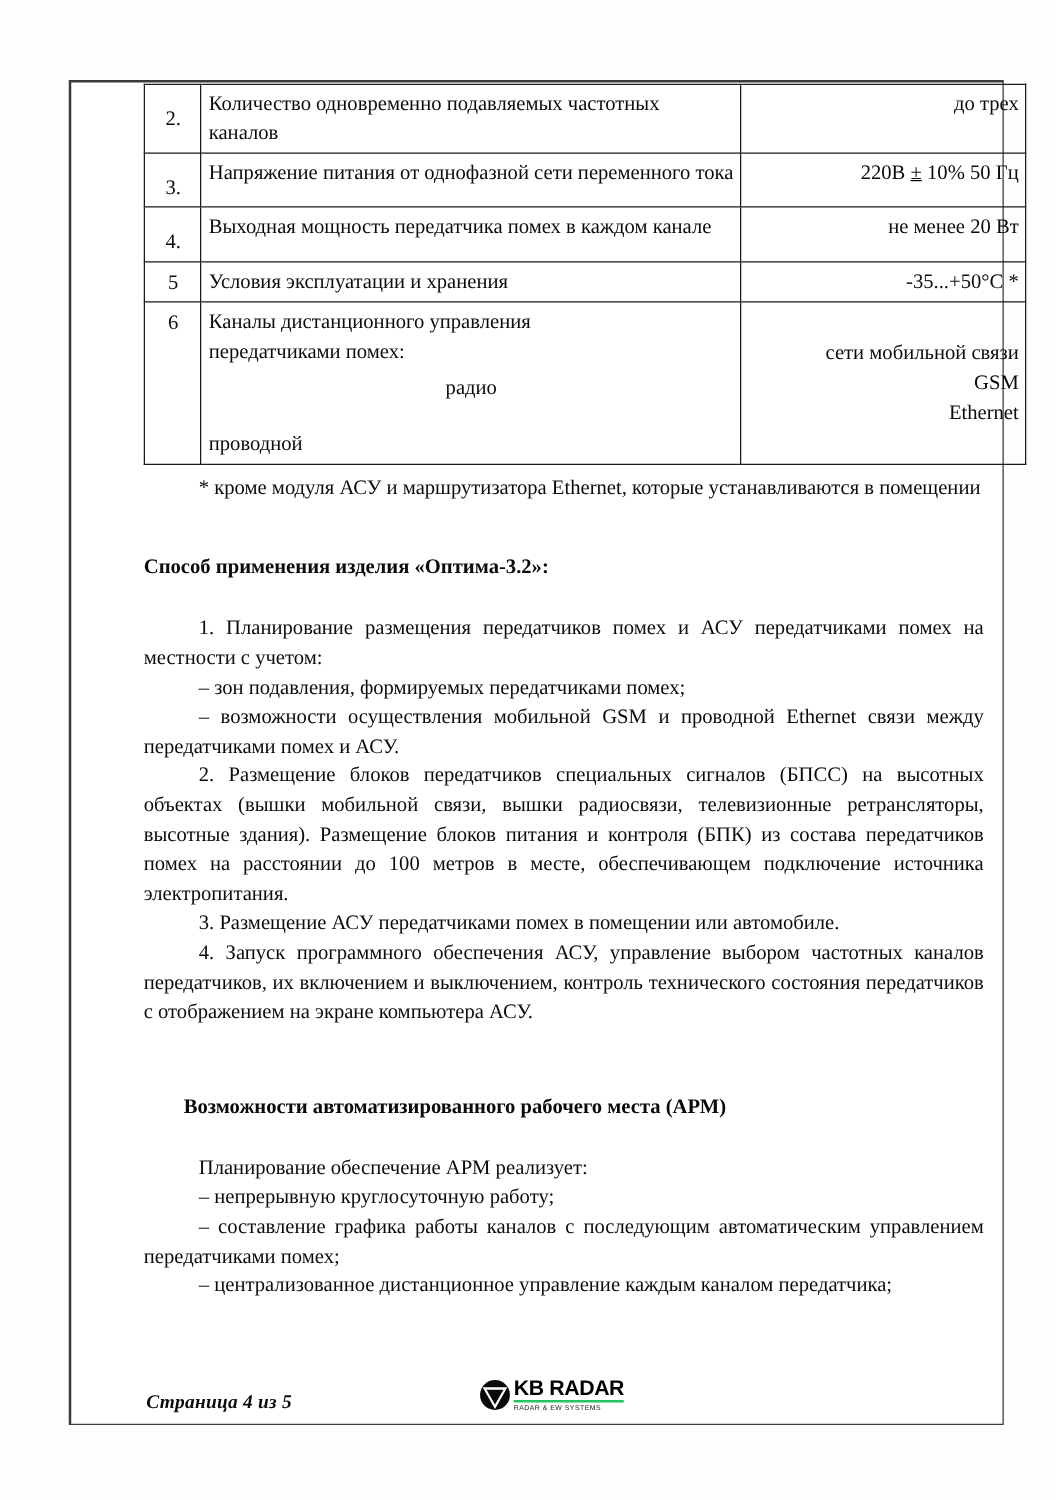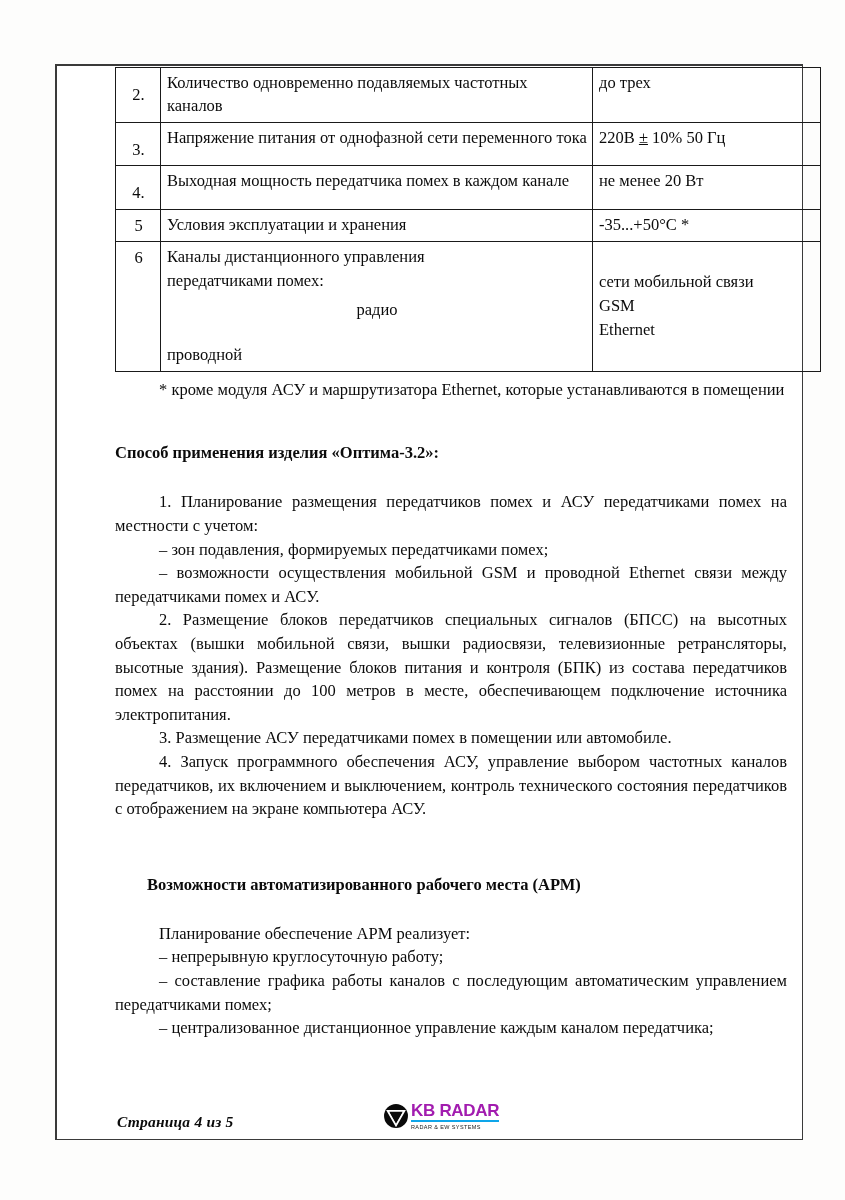--- a/index.html
+++ b/index.html
@@ -63,21 +63,21 @@
   td.col-num {
     width: 33px;
     text-align: center;
     padding-top: 3px;
   }
   td.col-name {
     width: 420px;
   }
   td.col-val {
     width: 216px;
-    text-align: left;
+    text-align: right;
     vertical-align: middle;
   }
   td.col-val.val-middlerow {
     vertical-align: middle;
   }
   .num-center {
     display: block;
     padding-top: 12px;
   }
   .num-center.single {
@@ -159,22 +159,22 @@
     left: 28px;
     top: 0px;
     width: 108px;
   }
   .logo-title {
     font-family: "Liberation Sans", sans-serif;
     font-weight: bold;
     font-size: 17px;
     letter-spacing: -0.3px;
     line-height: 19px;
-    color: #a21caf;
-    border-bottom: 2px solid #0ea5e9;
+    color: #000000;
+    border-bottom: 2px solid #22c55e;
     display: inline-block;
     padding-bottom: 0px;
   }
   .logo-sub {
     font-family: "Liberation Sans", sans-serif;
     font-size: 5.5px;
     letter-spacing: 0.4px;
     line-height: 8px;
     color: #1a1a1a;
     margin-top: 1px;

